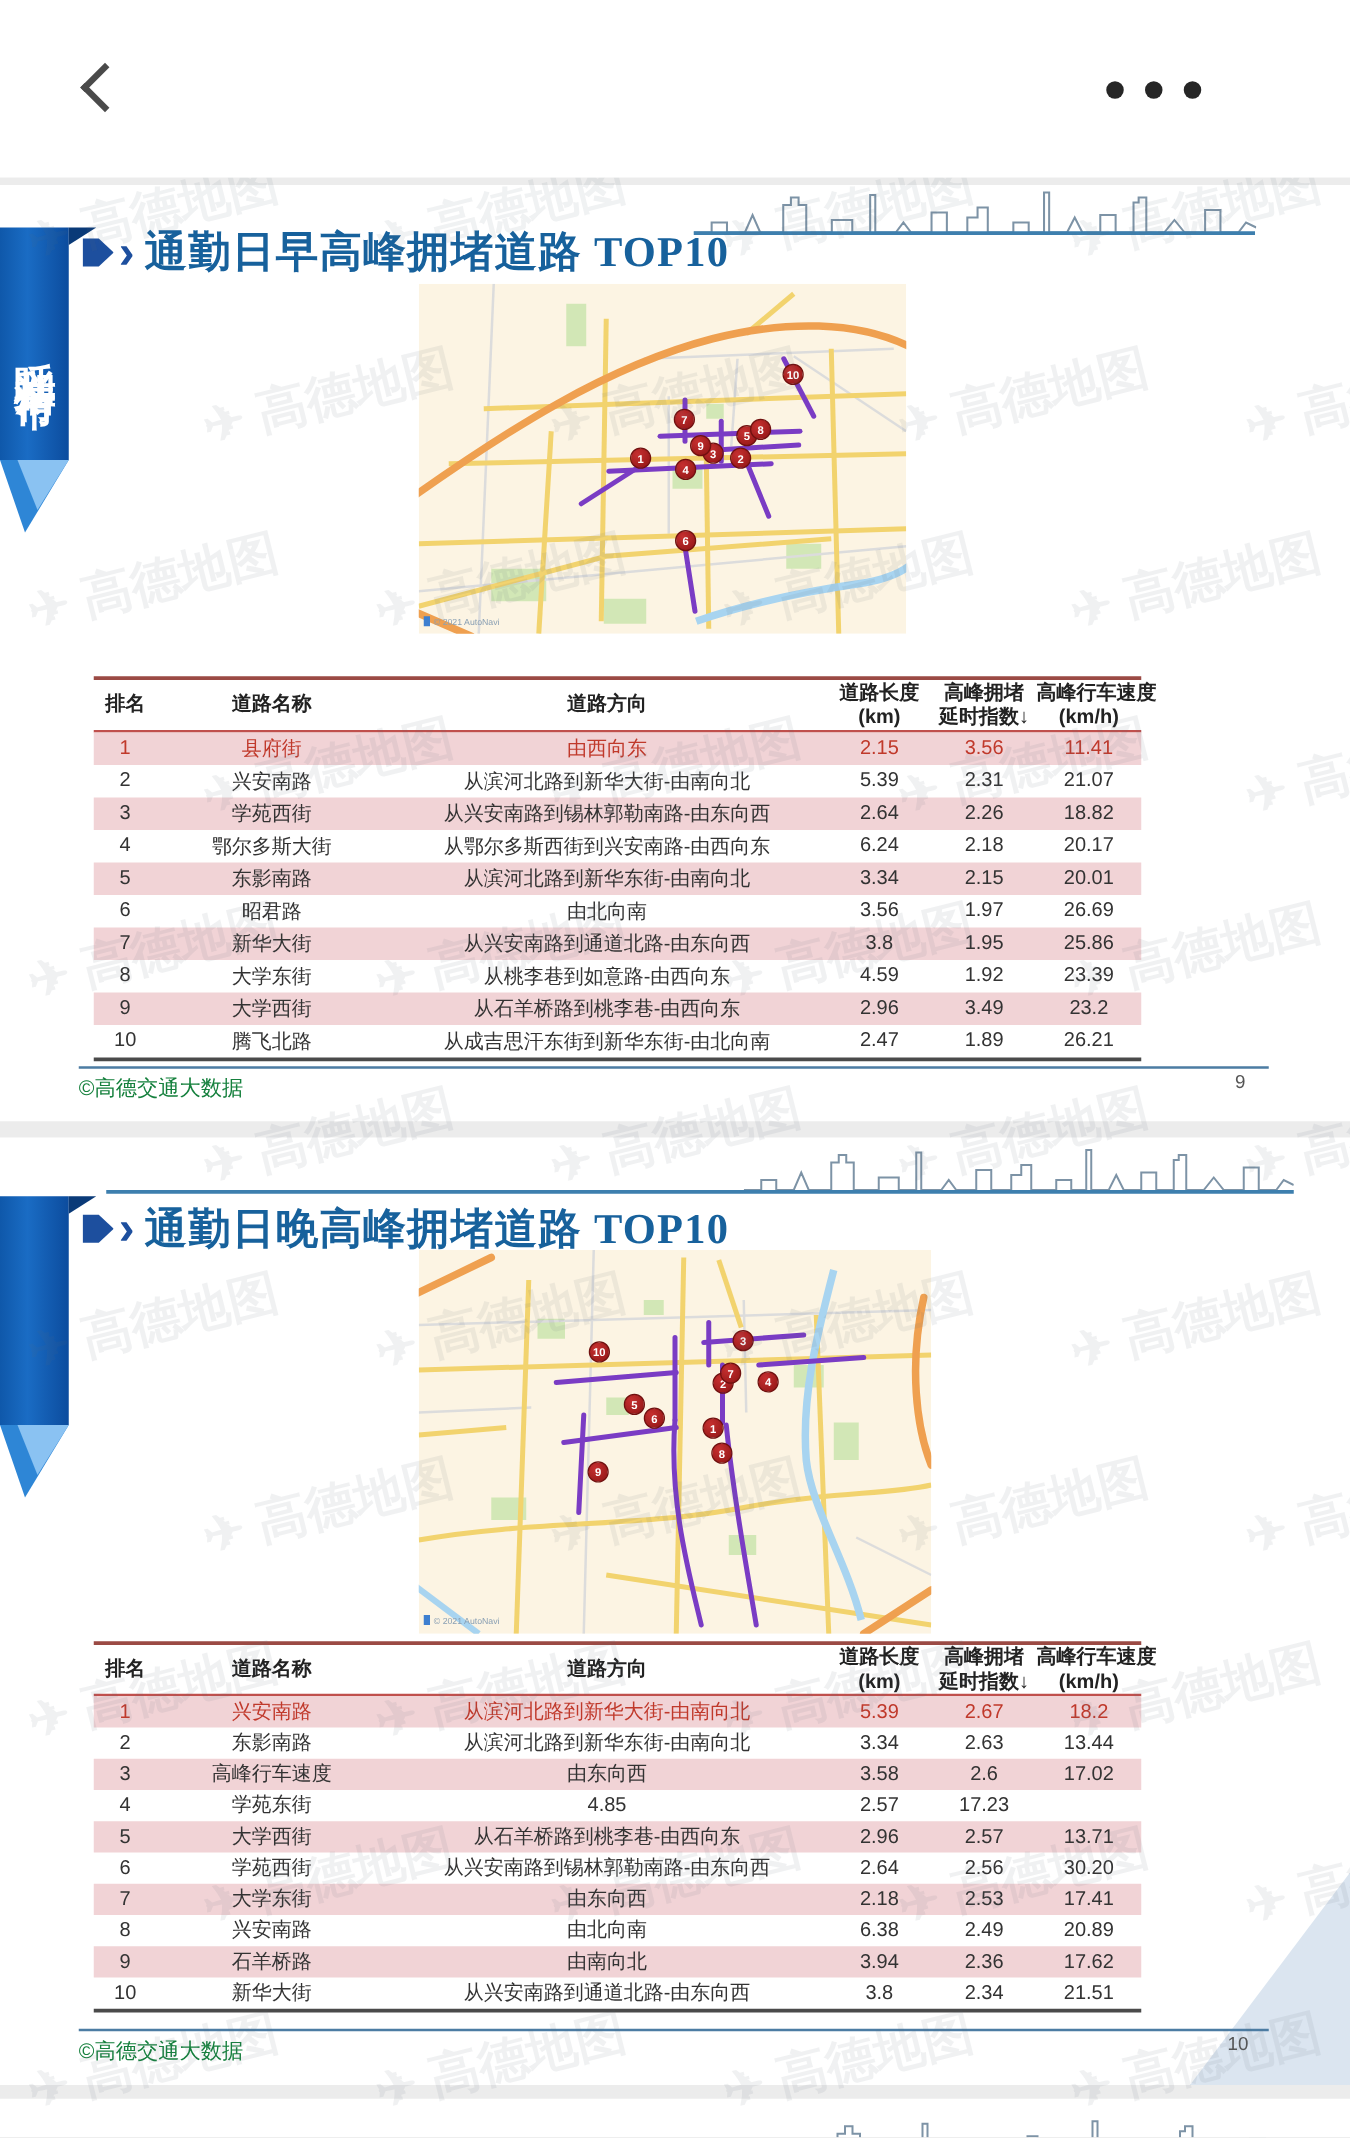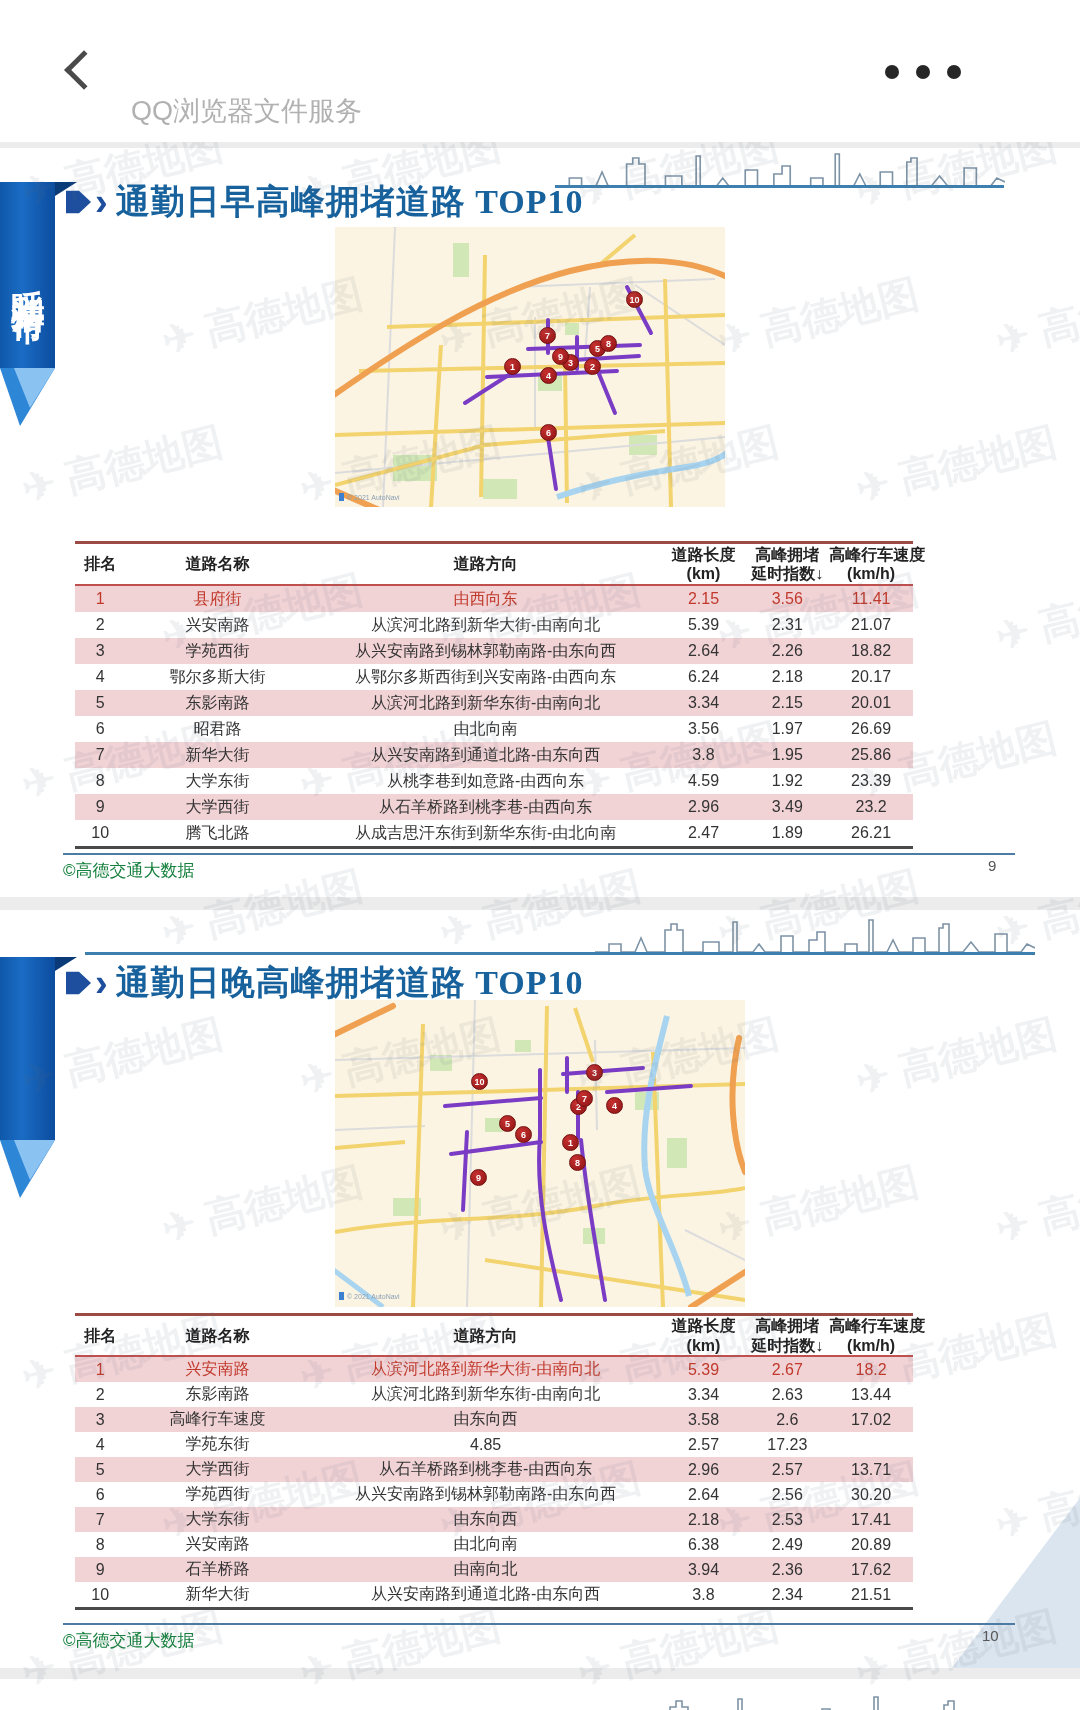--- a/index.html
+++ b/index.html
@@ -87,21 +87,20 @@
     </g>
   </defs>
 </svg>
 
 <div class="stage">
 
   <header class="app-header">
     <div class="back-btn">
       <span class="chev"></span>
     </div>
-    <div class="doc-sub">QQ浏览器文件服务</div>
     <div class="menu-btn">
       <span class="dot"></span>
       <span class="dot"></span>
       <span class="dot"></span>
     </div>
   </header>
 
   <section class="slide" id="slide1">
     <svg class="skyline" style="left:555px;top:0px" width="450" height="40" viewBox="0 0 440 40" preserveAspectRatio="none">
         <use href="#sky"></use>

